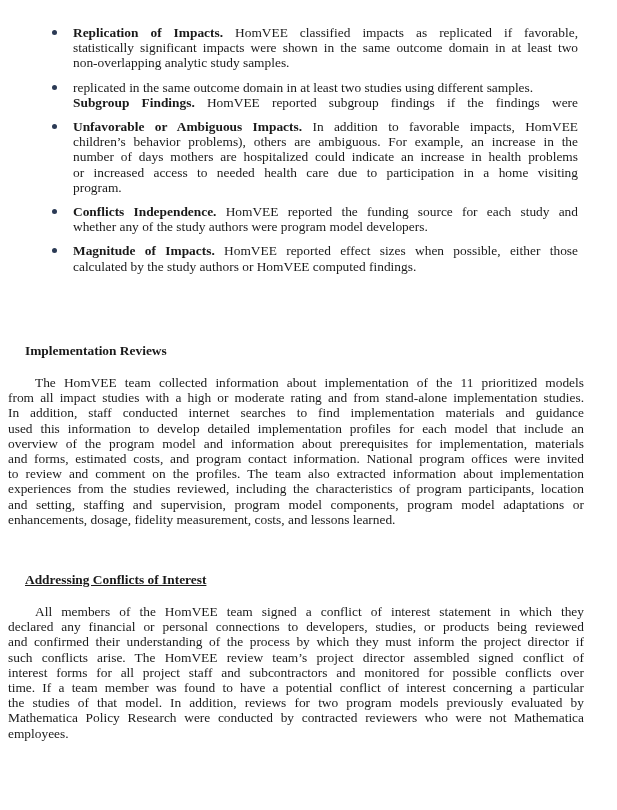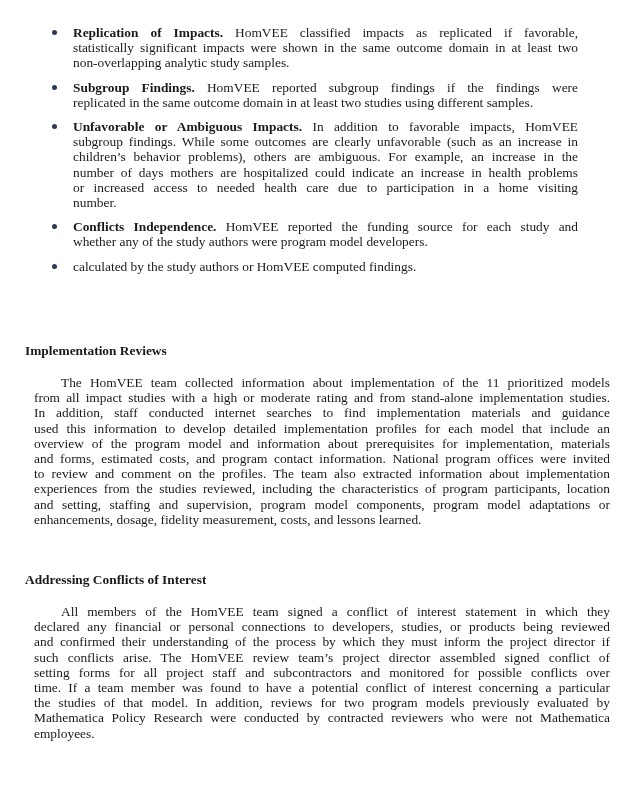--- a/index.html
+++ b/index.html
@@ -6,87 +6,87 @@
   body { width: 617px; height: 810px; position: relative; overflow: hidden;
          font-family: "Liberation Serif", "DejaVu Serif", serif; color: #1a1a1a; }
   .page { position: absolute; left: 0; top: 0; width: 539px; height: 810px; }
   .bullet-list { position: absolute; left: 52px; top: 25px; width: 526px; margin: 0; padding: 0; list-style: none; }
   .bullet-item { position: relative; padding-left: 21px; margin: 0 0 9px 0; font-size: 13.4px; line-height: 15.2px; text-align: justify; }
   .bullet-item .dot { position: absolute; left: 0; top: 5px; width: 5px; height: 5px; border-radius: 50%; background: #2b3a55; }
   .bullet-item .line { display: block; text-align: justify; text-align-last: justify; white-space: nowrap; }
   .bullet-item .line.last { text-align-last: left; }
   .bullet-item .title { font-weight: bold; }
   .heading { position: absolute; left: 25px; font-size: 13.4px; font-weight: bold; margin: 0; }
-  .para { position: absolute; left: 34px; width: 576px; font-size: 13.4px; line-height: 15.2px; margin: 0; }
+  .para { position: absolute; left: 8px; width: 576px; font-size: 13.4px; line-height: 15.2px; margin: 0; }
   .para .line { display: block; text-align: justify; text-align-last: justify; white-space: nowrap; }
   .para .line.first { padding-left: 27px; }
   .para .line.last { text-align-last: left; }
 </style>
 </head>
 <body>
 
 <div class="page">
 
   <ul class="bullet-list">
 
     <li class="bullet-item">
       <span class="dot"></span>
       <span class="line"><span class="title">Replication of Impacts.</span><span> HomVEE classified impacts as replicated if favorable,</span></span>
       <span class="line">statistically significant impacts were shown in the same outcome domain in at least two</span>
       <span class="line last">non-overlapping analytic study samples.</span>
     </li>
 
     <li class="bullet-item">
       <span class="dot"></span>
+      <span class="line last">replicated in the same outcome domain in at least two studies using different samples.</span>
       <span class="line"><span class="title">Subgroup Findings.</span><span> HomVEE reported subgroup findings if the findings were</span></span>
-      <span class="line last">replicated in the same outcome domain in at least two studies using different samples.</span>
     </li>
 
     <li class="bullet-item">
       <span class="dot"></span>
       <span class="line"><span class="title">Unfavorable or Ambiguous Impacts.</span><span> In addition to favorable impacts, HomVEE</span></span>
-      <span class="line">subgroup findings. While some outcomes are clearly unfavorable (such as an increase in</span>
       <span class="line">children’s behavior problems), others are ambiguous. For example, an increase in the</span>
       <span class="line">number of days mothers are hospitalized could indicate an increase in health problems</span>
       <span class="line">or increased access to needed health care due to participation in a home visiting</span>
-      <span class="line last">number.</span>
+      <span class="line last">program.</span>
     </li>
 
     <li class="bullet-item">
       <span class="dot"></span>
       <span class="line"><span class="title">Conflicts Independence.</span><span> HomVEE reported the funding source for each study and</span></span>
       <span class="line last">whether any of the study authors were program model developers.</span>
     </li>
 
     <li class="bullet-item">
       <span class="dot"></span>
+      <span class="line"><span class="title">Magnitude of Impacts.</span><span> HomVEE reported effect sizes when possible, either those</span></span>
       <span class="line last">calculated by the study authors or HomVEE computed findings.</span>
     </li>
   </ul>
 
   <h3 class="heading" style="top:343px;">Implementation Reviews</h3>
   <p class="para" style="top:375px;">
     <span class="line first">The HomVEE team collected information about implementation of the 11 prioritized models</span>
     <span class="line">from all impact studies with a high or moderate rating and from stand-alone implementation studies.</span>
     <span class="line">In addition, staff conducted internet searches to find implementation materials and guidance</span>
     <span class="line">used this information to develop detailed implementation profiles for each model that include an</span>
     <span class="line">overview of the program model and information about prerequisites for implementation, materials</span>
     <span class="line">and forms, estimated costs, and program contact information. National program offices were invited</span>
     <span class="line">to review and comment on the profiles. The team also extracted information about implementation</span>
     <span class="line">experiences from the studies reviewed, including the characteristics of program participants, location</span>
     <span class="line">and setting, staffing and supervision, program model components, program model adaptations or</span>
     <span class="line last">enhancements, dosage, fidelity measurement, costs, and lessons learned.</span>
   </p>
 
-  <h3 class="heading" style="top:572px;">Addressing Conflicts of Interest</h3>
+  <h3 class="heading" style="top:572px;text-decoration:underline;">Addressing Conflicts of Interest</h3>
   <p class="para" style="top:604px;">
     <span class="line first">All members of the HomVEE team signed a conflict of interest statement in which they</span>
     <span class="line">declared any financial or personal connections to developers, studies, or products being reviewed</span>
     <span class="line">and confirmed their understanding of the process by which they must inform the project director if</span>
     <span class="line">such conflicts arise. The HomVEE review team’s project director assembled signed conflict of</span>
-    <span class="line">setting forms for all project staff and subcontractors and monitored for possible conflicts over</span>
+    <span class="line">interest forms for all project staff and subcontractors and monitored for possible conflicts over</span>
     <span class="line">time. If a team member was found to have a potential conflict of interest concerning a particular</span>
     <span class="line">the studies of that model. In addition, reviews for two program models previously evaluated by</span>
     <span class="line">Mathematica Policy Research were conducted by contracted reviewers who were not Mathematica</span>
     <span class="line last">employees.</span>
   </p>
 
 </div>
 
 </body></html>

